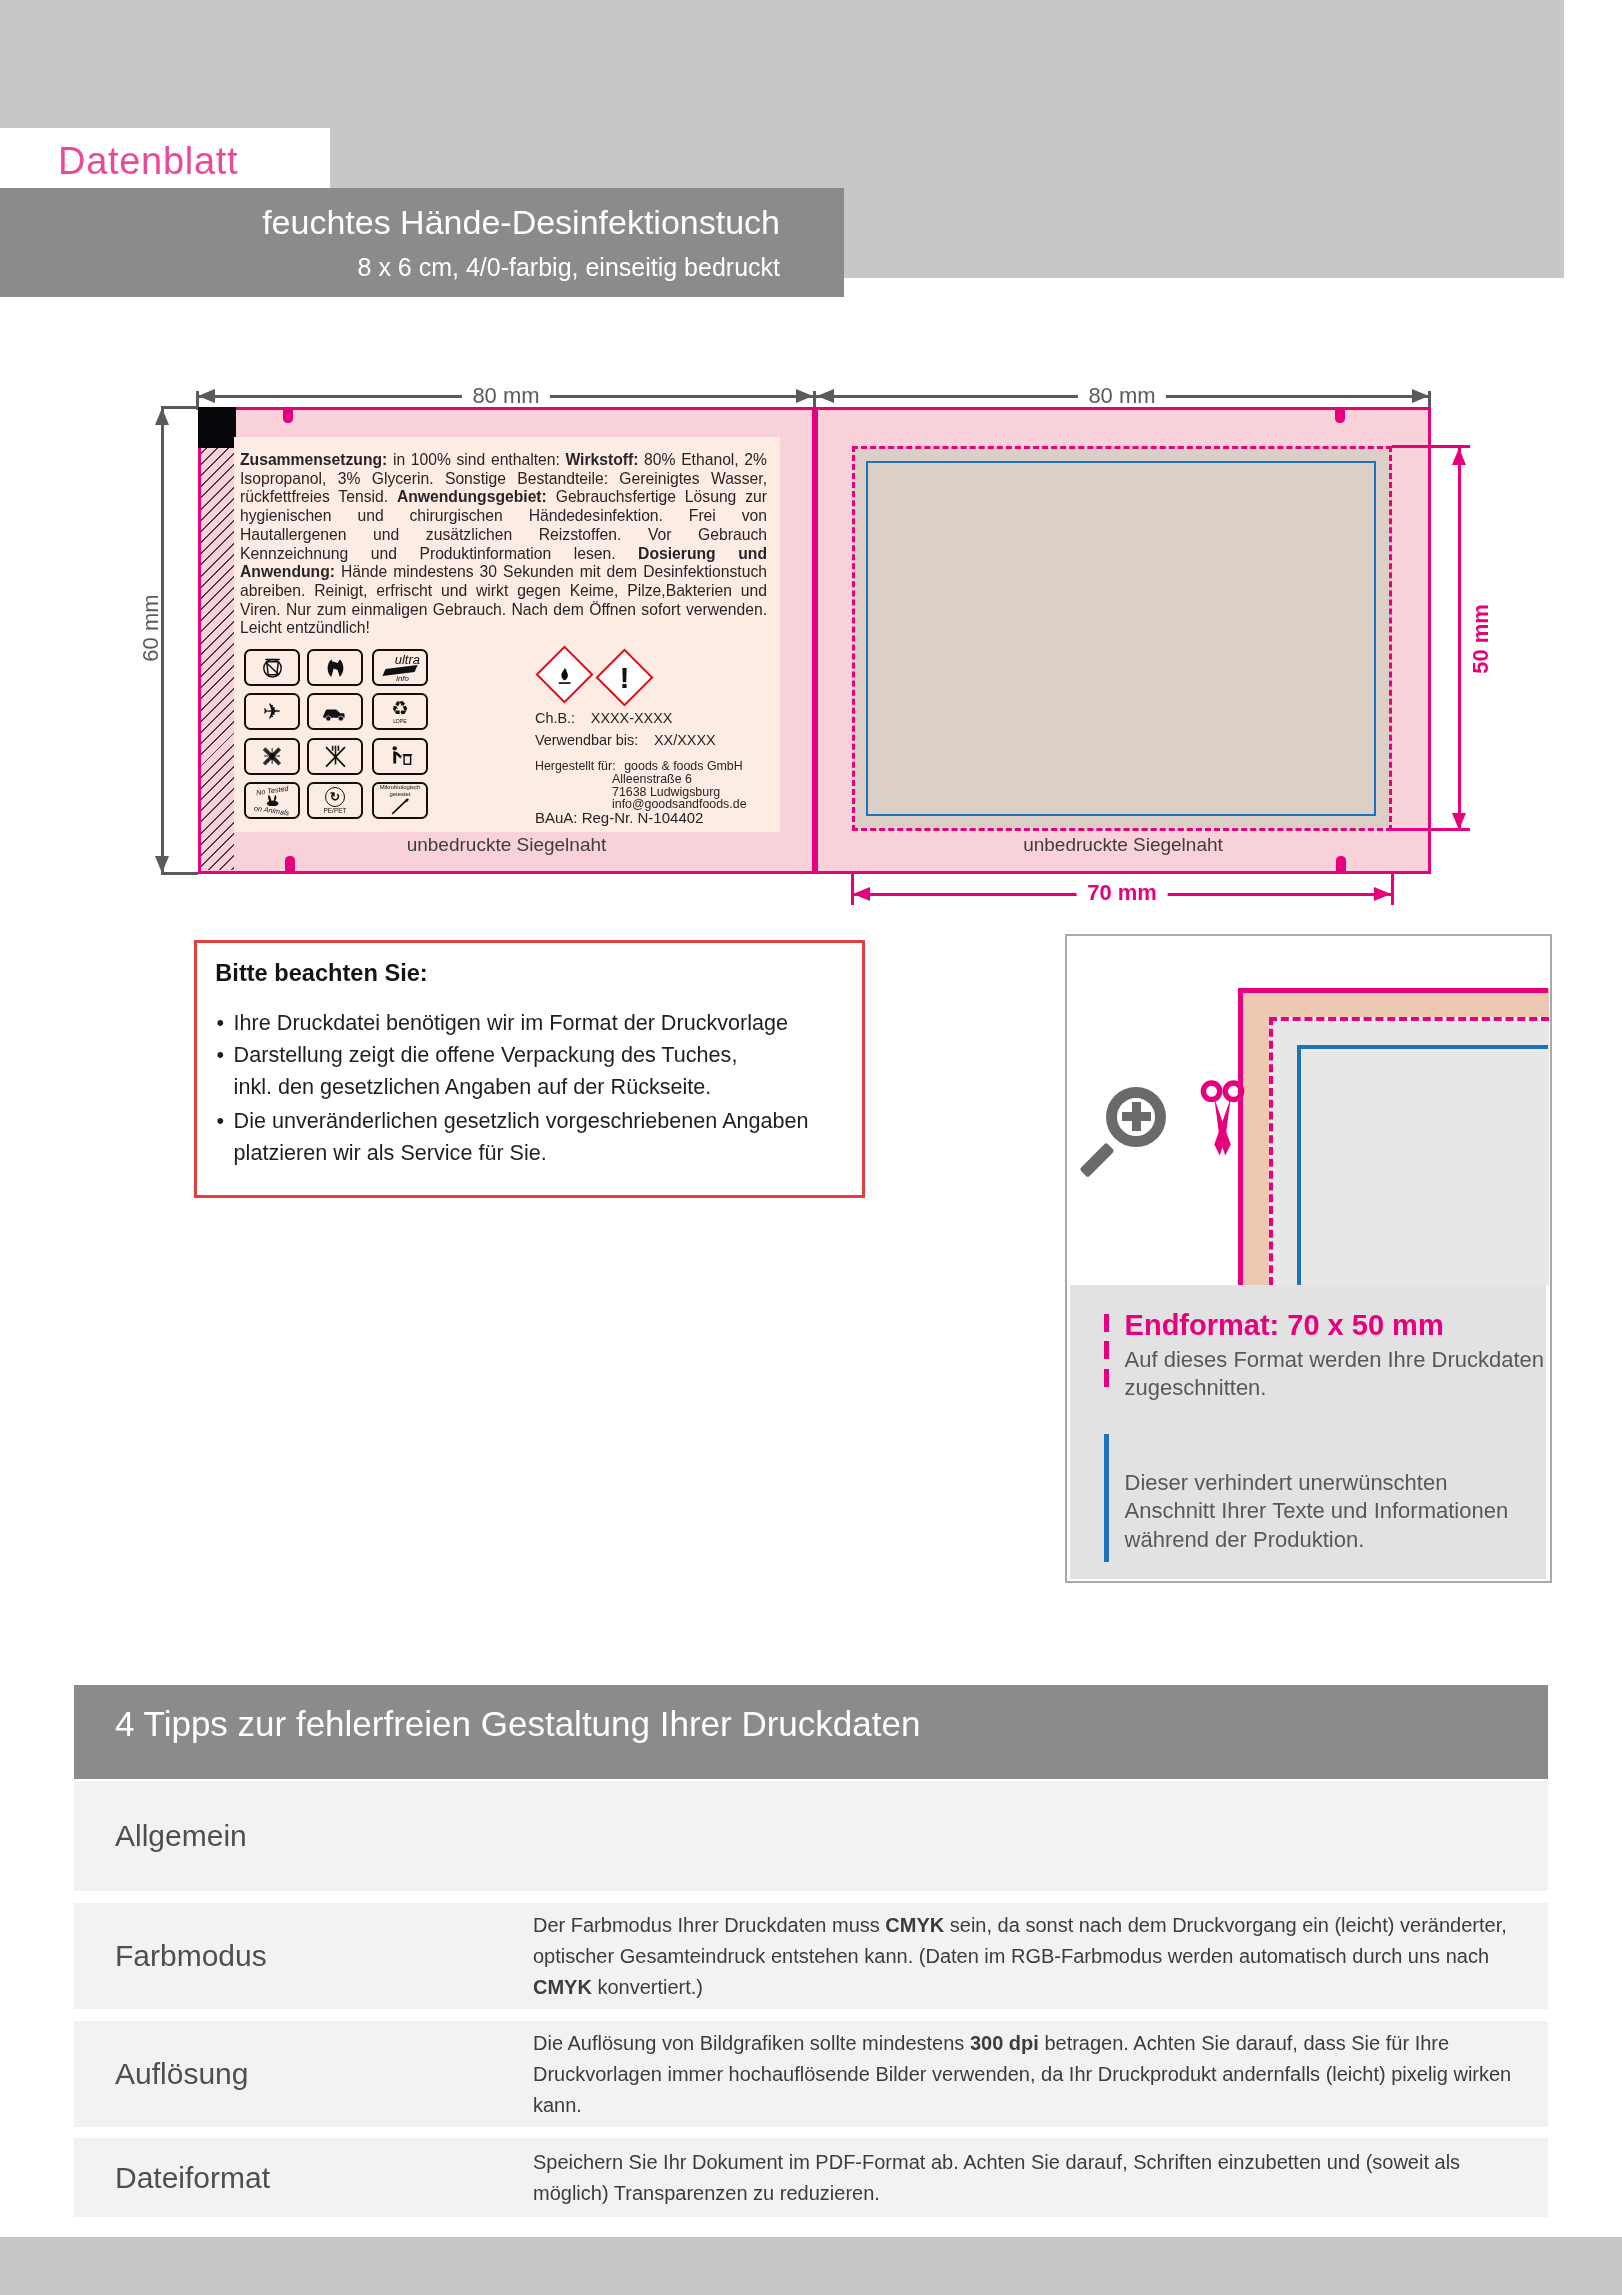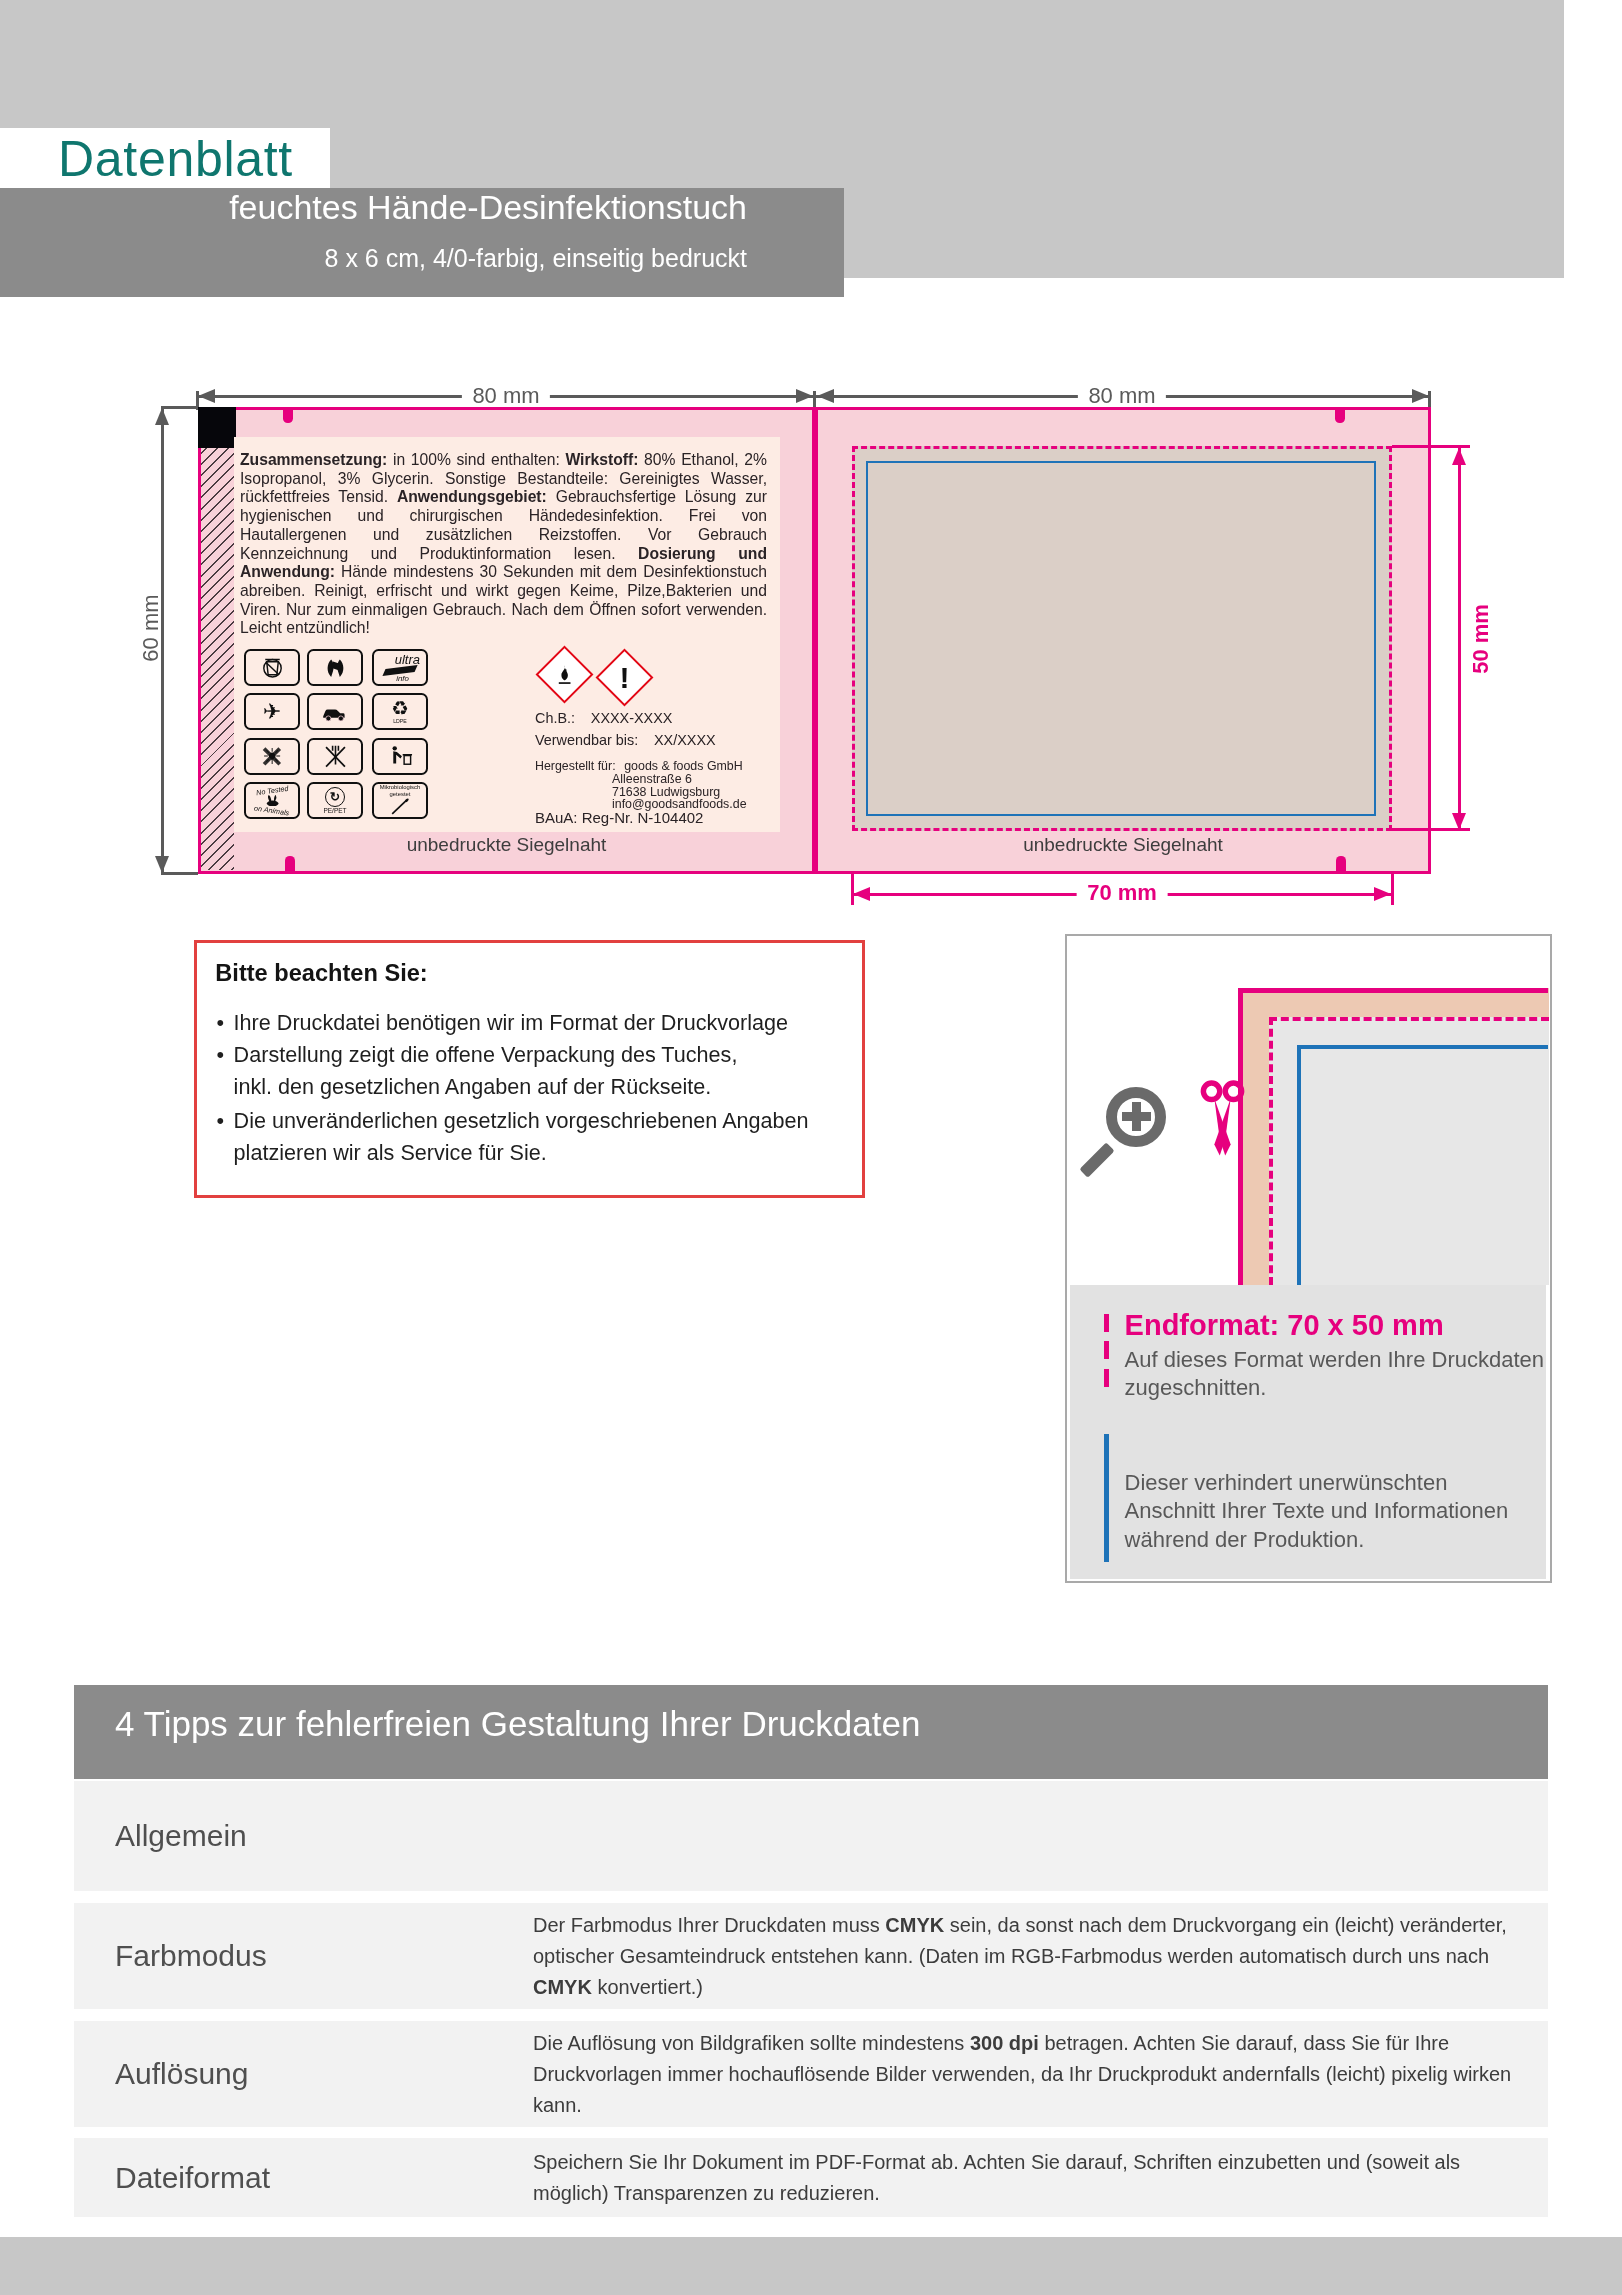--- a/index.html
+++ b/index.html
@@ -2,23 +2,23 @@
 <html style="font-size:10.5px"><head>
 <meta charset="utf-8">
 <style>
   html,body{margin:0;padding:0;background:#fff;}
   .page{position:relative;width:1623px;height:2295px;background:#fff;overflow:hidden;
         font-family:"Liberation Sans", sans-serif;}
   .abs{position:absolute;}
   
   .topgray{left:0;top:0;width:1564px;height:278px;background:#c7c7c7;}
   .dbbox{left:0;top:128px;width:330px;height:60px;background:#ffffff;}
-  .dbbox span{position:absolute;left:58px;top:2px;font-size:50px;color:#0f766e;letter-spacing:0.7px;}
+  .dbbox span{position:absolute;left:58px;top:12px;font-size:38px;color:#ec4899;letter-spacing:0.7px;}
   .banner{left:0;top:188px;width:844px;height:109px;background:#8b8b8b;display:flex;flex-direction:column;
-          align-items:flex-end;padding-right:97px;box-sizing:border-box;gap:17px;}
+          align-items:flex-end;justify-content:center;padding-right:64px;box-sizing:border-box;gap:11px;}
   .banner .l1{font-size:34px;color:#ffffff;}
   .banner .l2{font-size:25px;color:#ffffff;}
   
   .gline{background:#5a5a5a;}
   .mline{background:#e6007e;}
   .dimlabel{font-size:22px;color:#5a5a5a;background:#ffffff;padding:0 10.5px;transform:translateX(-50%);white-space:nowrap;}
   .dimlabel.mag{color:#e6007e;font-weight:bold;}
   .rot{transform:rotate(-90deg);text-align:center;white-space:nowrap;}
   .ah{width:0;height:0;border-style:solid;position:absolute;}
   .ah-l{border-width:7.2px 17px 7.2px 0;border-color:transparent #5a5a5a transparent transparent;}

